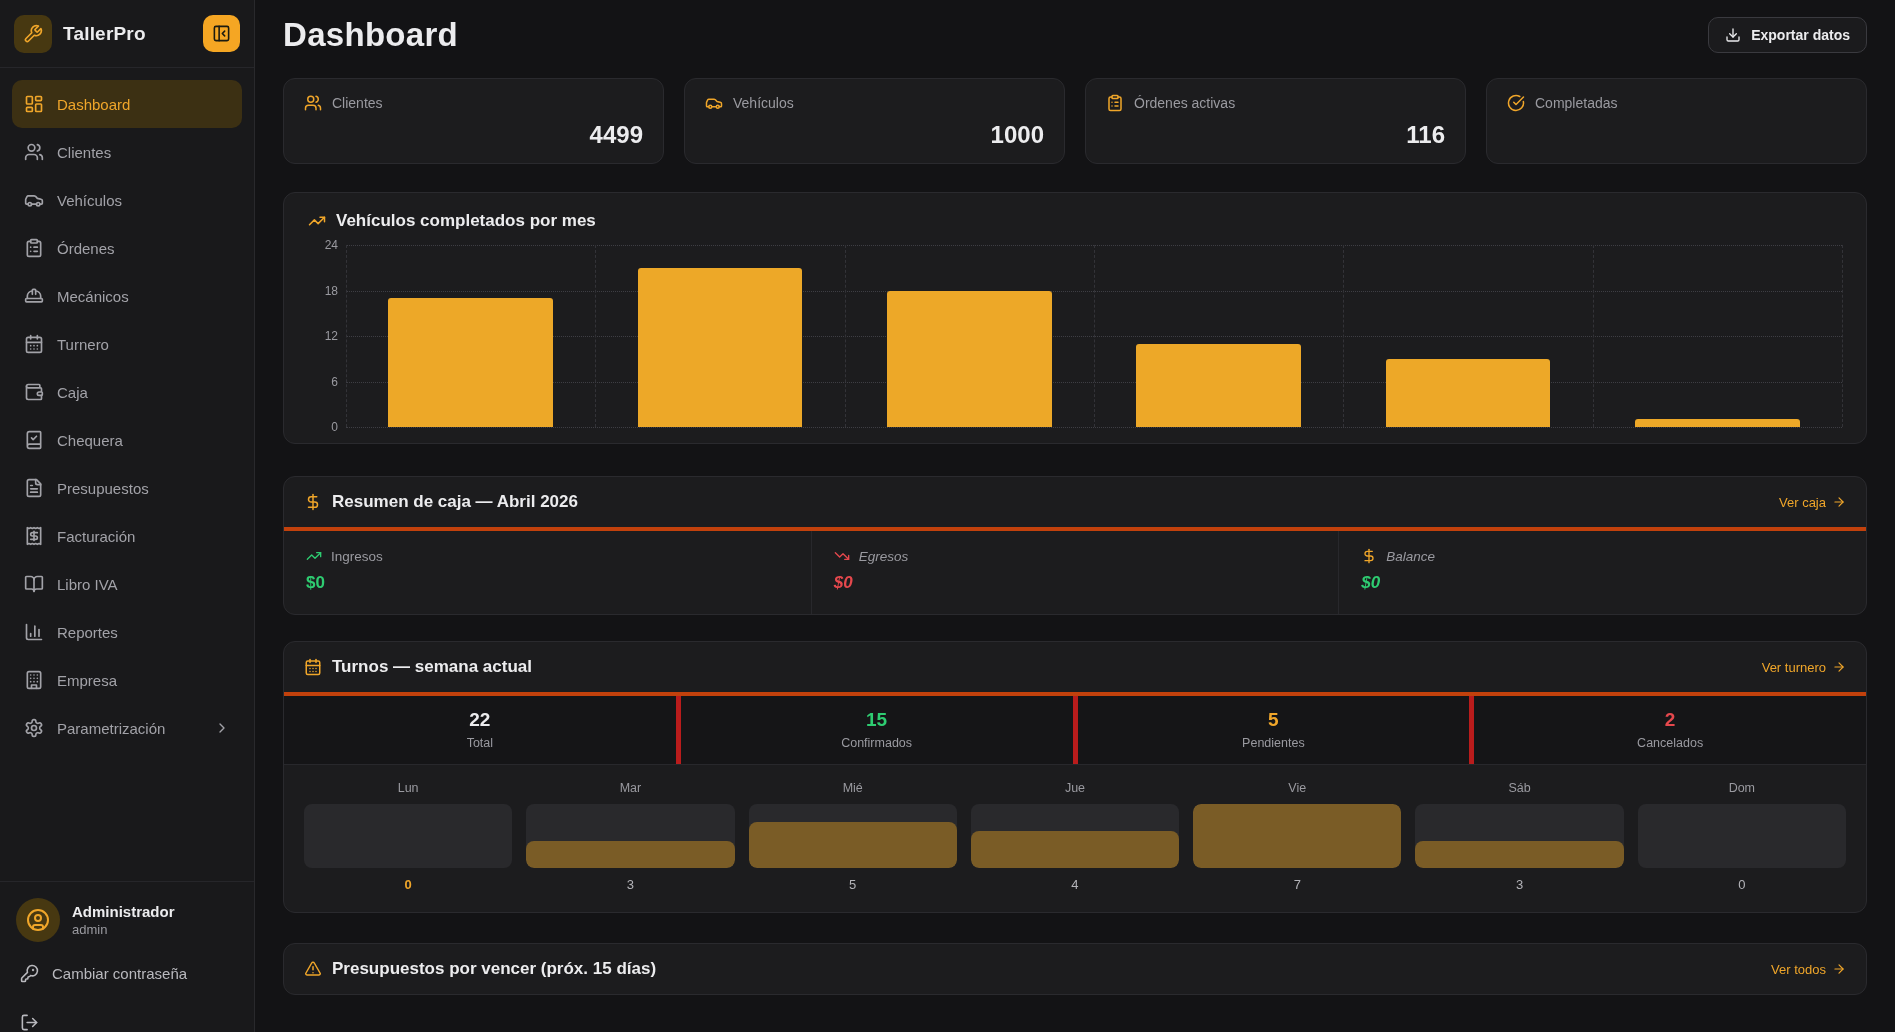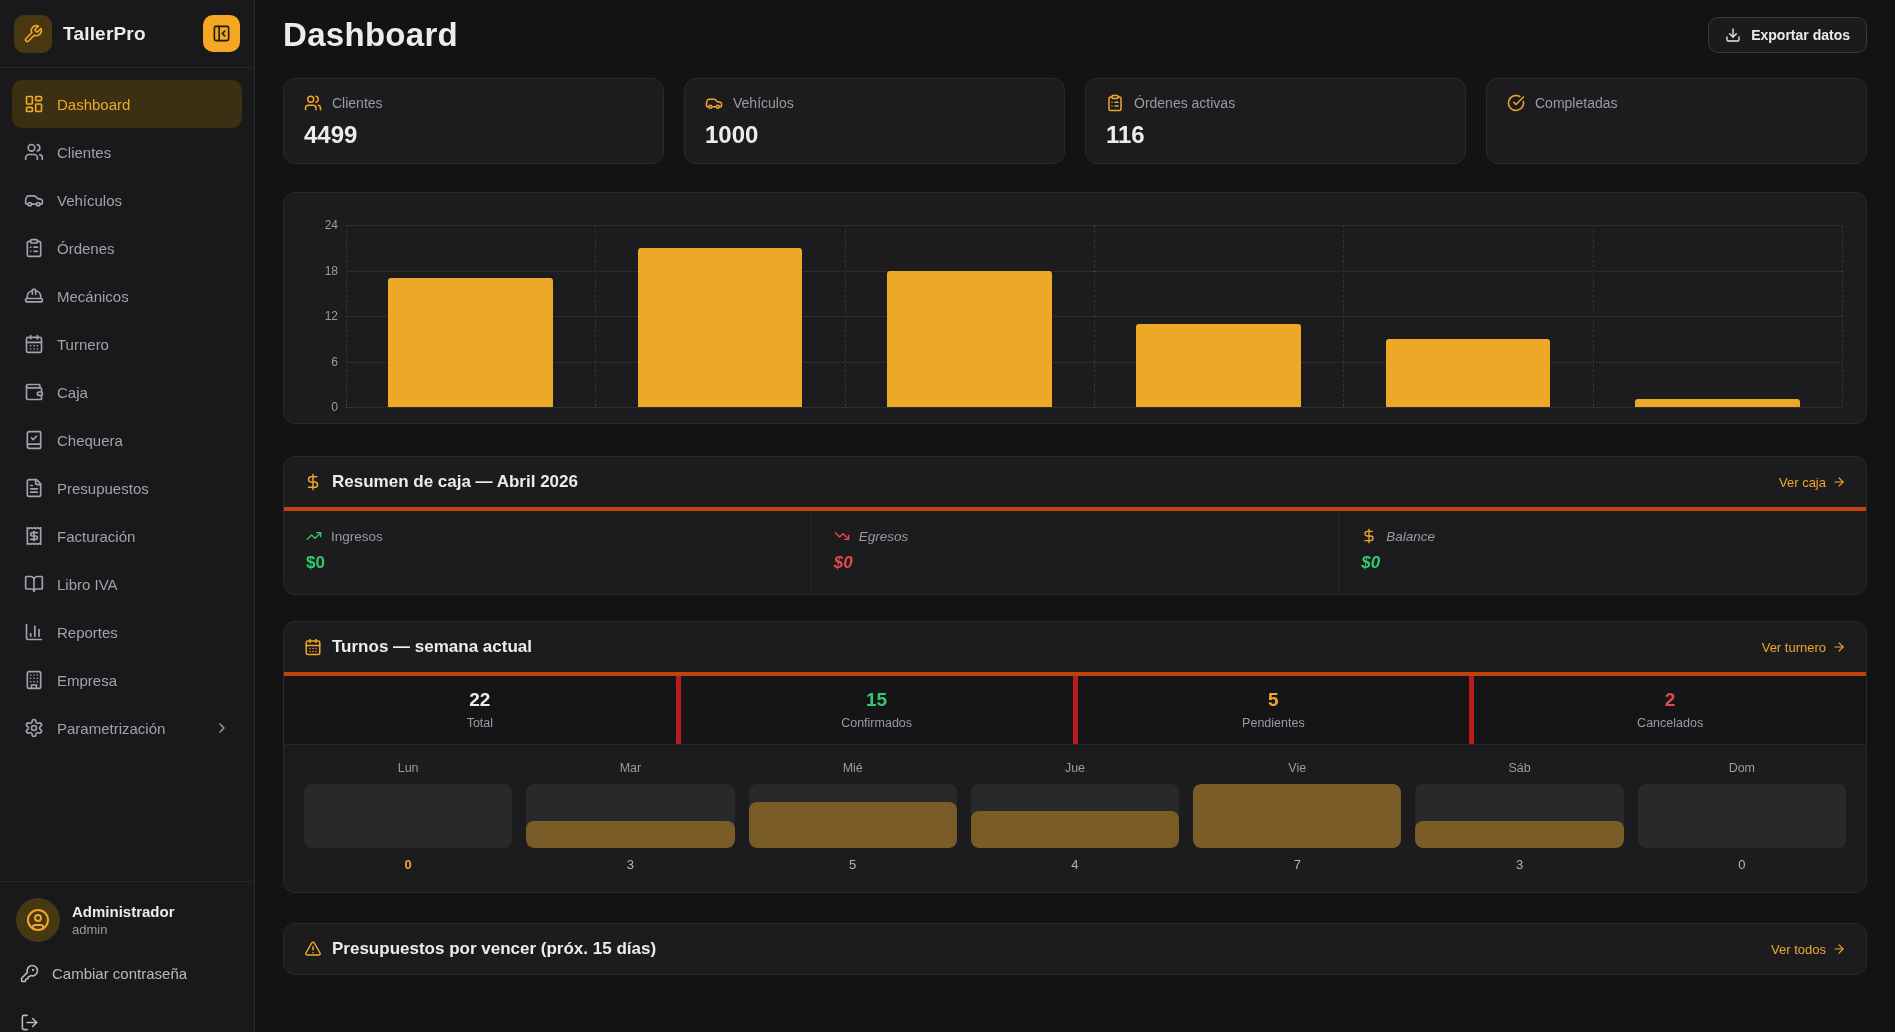--- a/index.html
+++ b/index.html
@@ -41,21 +41,21 @@
   .main-header { display:flex; align-items:center; justify-content:space-between; margin-bottom:24px; }
   h1 { font-size:33px; font-weight:bold; letter-spacing:.3px; }
   .export-btn { display:flex; align-items:center; gap:10px; padding:9px 16px; border-radius:10px;
     border:1px solid #3a3a3f; background:#1b1b1d; color:#ececee; font-size:14px; font-weight:bold;
     font-family:inherit; cursor:pointer; }
 
   .stats-row { display:grid; grid-template-columns:repeat(4,1fr); gap:20px; margin-bottom:28px; }
   .stat-card { background:#1c1c1e; border:1px solid #2a2a2e; border-radius:12px; padding:15px 20px; height:86px; }
   .stat-top { display:flex; align-items:center; gap:10px; color:#9a9aa0; font-size:14px; }
   .stat-top svg { color:#f0a62a; }
-  .stat-value { font-size:24px; font-weight:bold; margin-top:9px; }
+  .stat-value { font-size:24px; font-weight:bold; margin-top:9px;text-align:right; }
 
   .card { background:#1c1c1e; border:1px solid #2a2a2e; border-radius:12px; }
   .card-title { display:flex; align-items:center; gap:10px; font-size:17px; font-weight:bold; }
   .card-title svg { color:#f0a62a; }
   .card-header { display:flex; align-items:center; justify-content:space-between;
     padding:15px 20px; border-bottom:4px solid #c2410c; }
   .link { display:flex; align-items:center; gap:6px; color:#f0a62a; font-size:13px; text-decoration:none; cursor:pointer; }
 
   
   .chart-card { padding:18px 24px 16px 24px; margin-bottom:32px; }
@@ -389,20 +389,29 @@
               <path d="M21.801 10A10 10 0 1 1 17 3.335"></path>
               <path d="m9 11 3 3L22 4"></path>
             </svg>
           </span>
           <span>Completadas</span>
         </div>
       </div>
     </div>
 
   <section class="card chart-card">
+    <div class="card-title">
+      <span>
+          <svg width="18" height="18" viewBox="0 0 24 24" fill="none" stroke="currentColor" stroke-width="2" stroke-linecap="round" stroke-linejoin="round">
+            <polyline points="22 7 13.5 15.5 8.5 10.5 2 17"></polyline>
+            <polyline points="16 7 22 7 22 13"></polyline>
+          </svg>
+        </span>
+      <span>Vehículos completados por mes</span>
+    </div>
     <div class="chart-wrap">
       <div class="yaxis" id="yaxis">
           <div class="ytick" style="top: 0%;">24</div>
           <div class="ytick" style="top: 25%;">18</div>
           <div class="ytick" style="top: 50%;">12</div>
           <div class="ytick" style="top: 75%;">6</div>
           <div class="ytick" style="top: 100%;">0</div>
         </div>
       <div class="plot" id="plot">
           <div class="hgrid" style="top: 0%;"></div>

